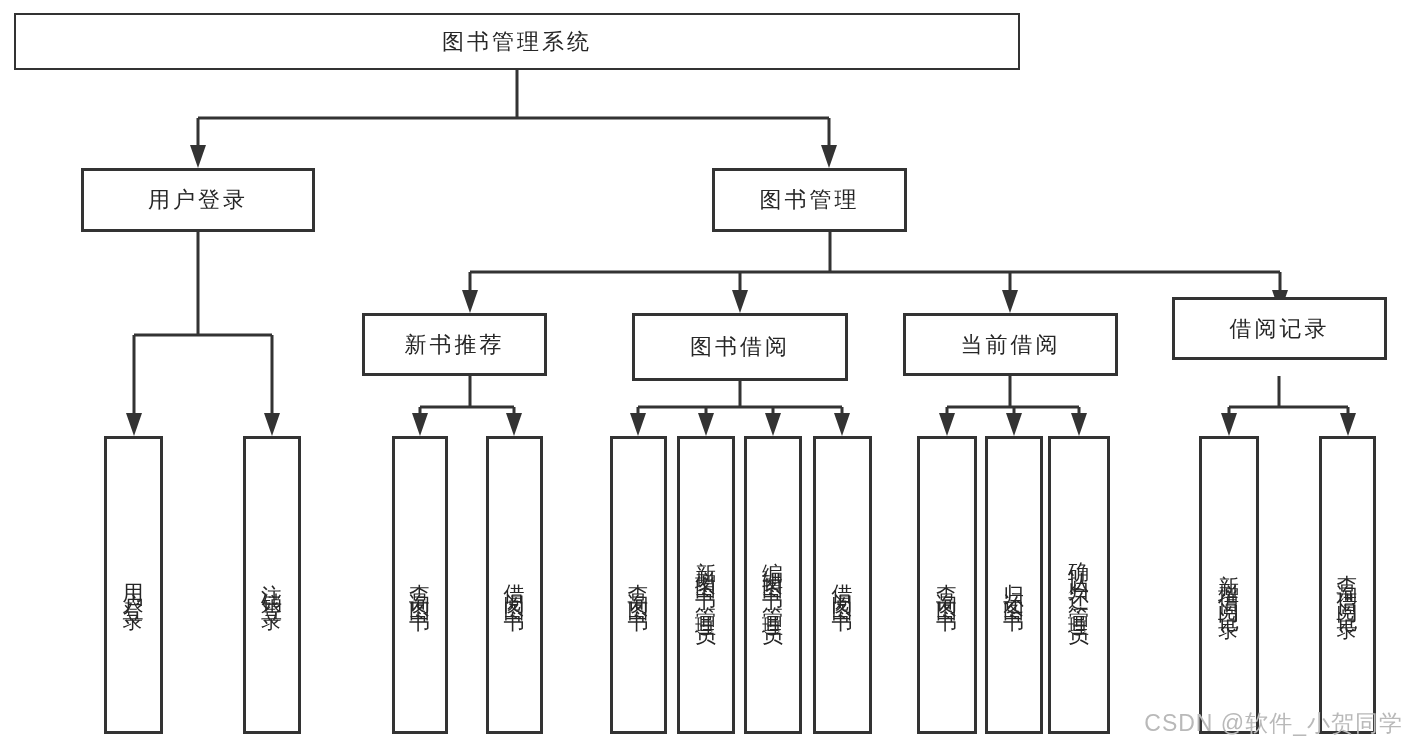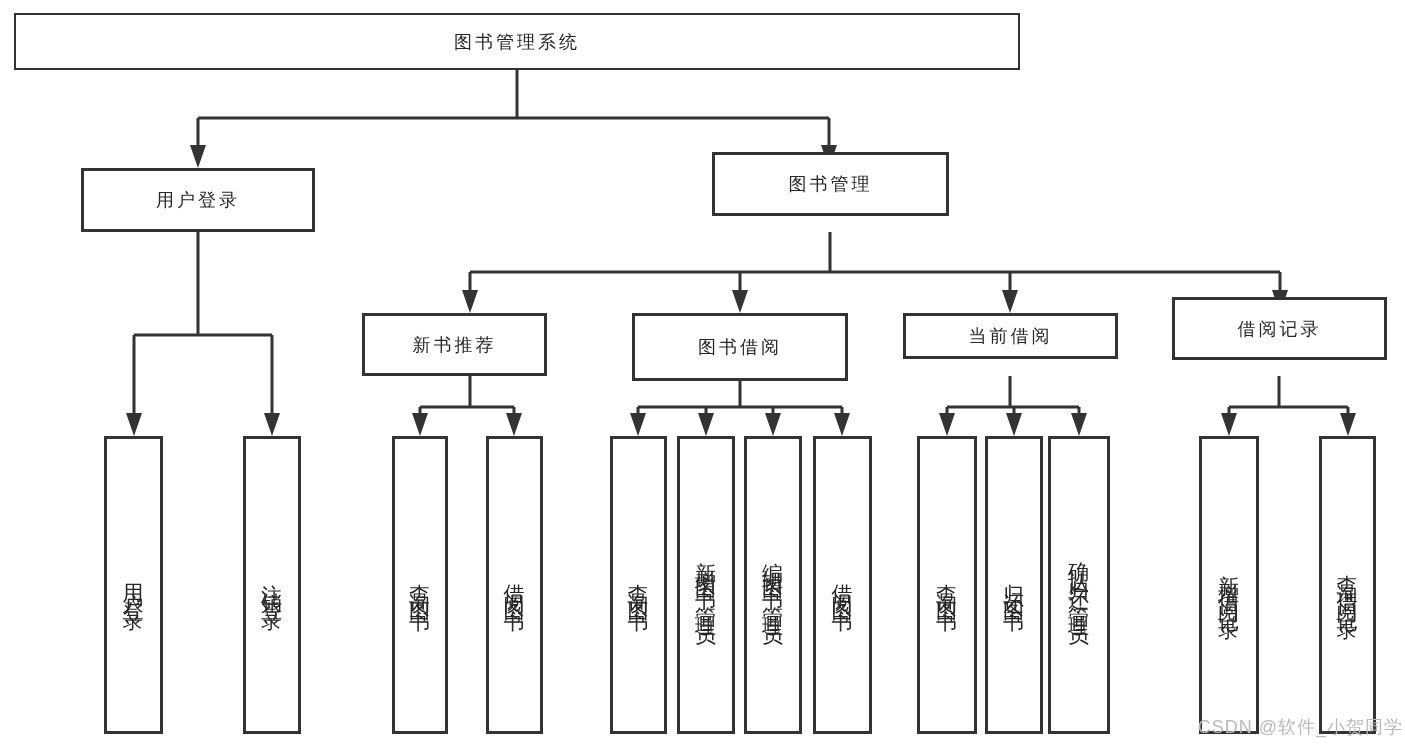--- a/index.html
+++ b/index.html
@@ -19,30 +19,30 @@
   }
   .wires{position:absolute;left:0;top:0;width:1405px;height:747px;z-index:1;}
   .wires path{stroke:var(--line);stroke-width:3;fill:none;}
   .wires polygon{fill:var(--line);stroke:none;}
   .node{
     position:absolute;
     box-sizing:border-box;
     border:3px solid var(--line);
     background:var(--bg);
     display:flex;align-items:center;justify-content:center;
-    font-size:18px;letter-spacing:3px;
+    font-size:22px;letter-spacing:3px;
     z-index:2;
     white-space:nowrap;
   }
   .n-root{left:14px;top:13px;width:1006px;height:57px;border-width:2px;}
   .n-l2a{left:81px;top:168px;width:234px;height:64px;}
-  .n-l2b{left:712px;top:152px;width:237px;height:64px;}
+  .n-l2b{left:712px;top:168px;width:195px;height:64px;}
   .n-l3a{left:362px;top:313px;width:185px;height:63px;}
   .n-l3b{left:632px;top:313px;width:216px;height:68px;}
-  .n-l3c{left:903px;top:313px;width:215px;height:46px;}
+  .n-l3c{left:903px;top:313px;width:215px;height:63px;}
   .n-l3d{left:1172px;top:297px;width:215px;height:63px;}
   .leaf{
     top:436px;height:298px;
     writing-mode:vertical-rl;
     font-size:21px;letter-spacing:9px;
     line-height:1;
     white-space:nowrap;
   }
   .lf1{left:104px;width:59px;}
   .lf2{left:243px;width:58px;}
@@ -54,21 +54,21 @@
   .lf8{left:813px;width:59px;}
   .lf9{left:917px;width:60px;}
   .lf10{left:985px;width:58px;}
   .lf11{left:1048px;width:62px;}
   .lf12{left:1199px;width:60px;}
   .lf13{left:1319px;width:57px;}
   .watermark{
     position:absolute;
     right:2px;bottom:8px;
     z-index:5;
-    font-size:18px;
+    font-size:23px;
     color:var(--wm);
     letter-spacing:1px;
   }
 </style>
 </head>
 <body>
 
 <div class="canvas">
 
   <svg class="wires" viewBox="0 0 1405 747" xmlns="http://www.w3.org/2000/svg">

